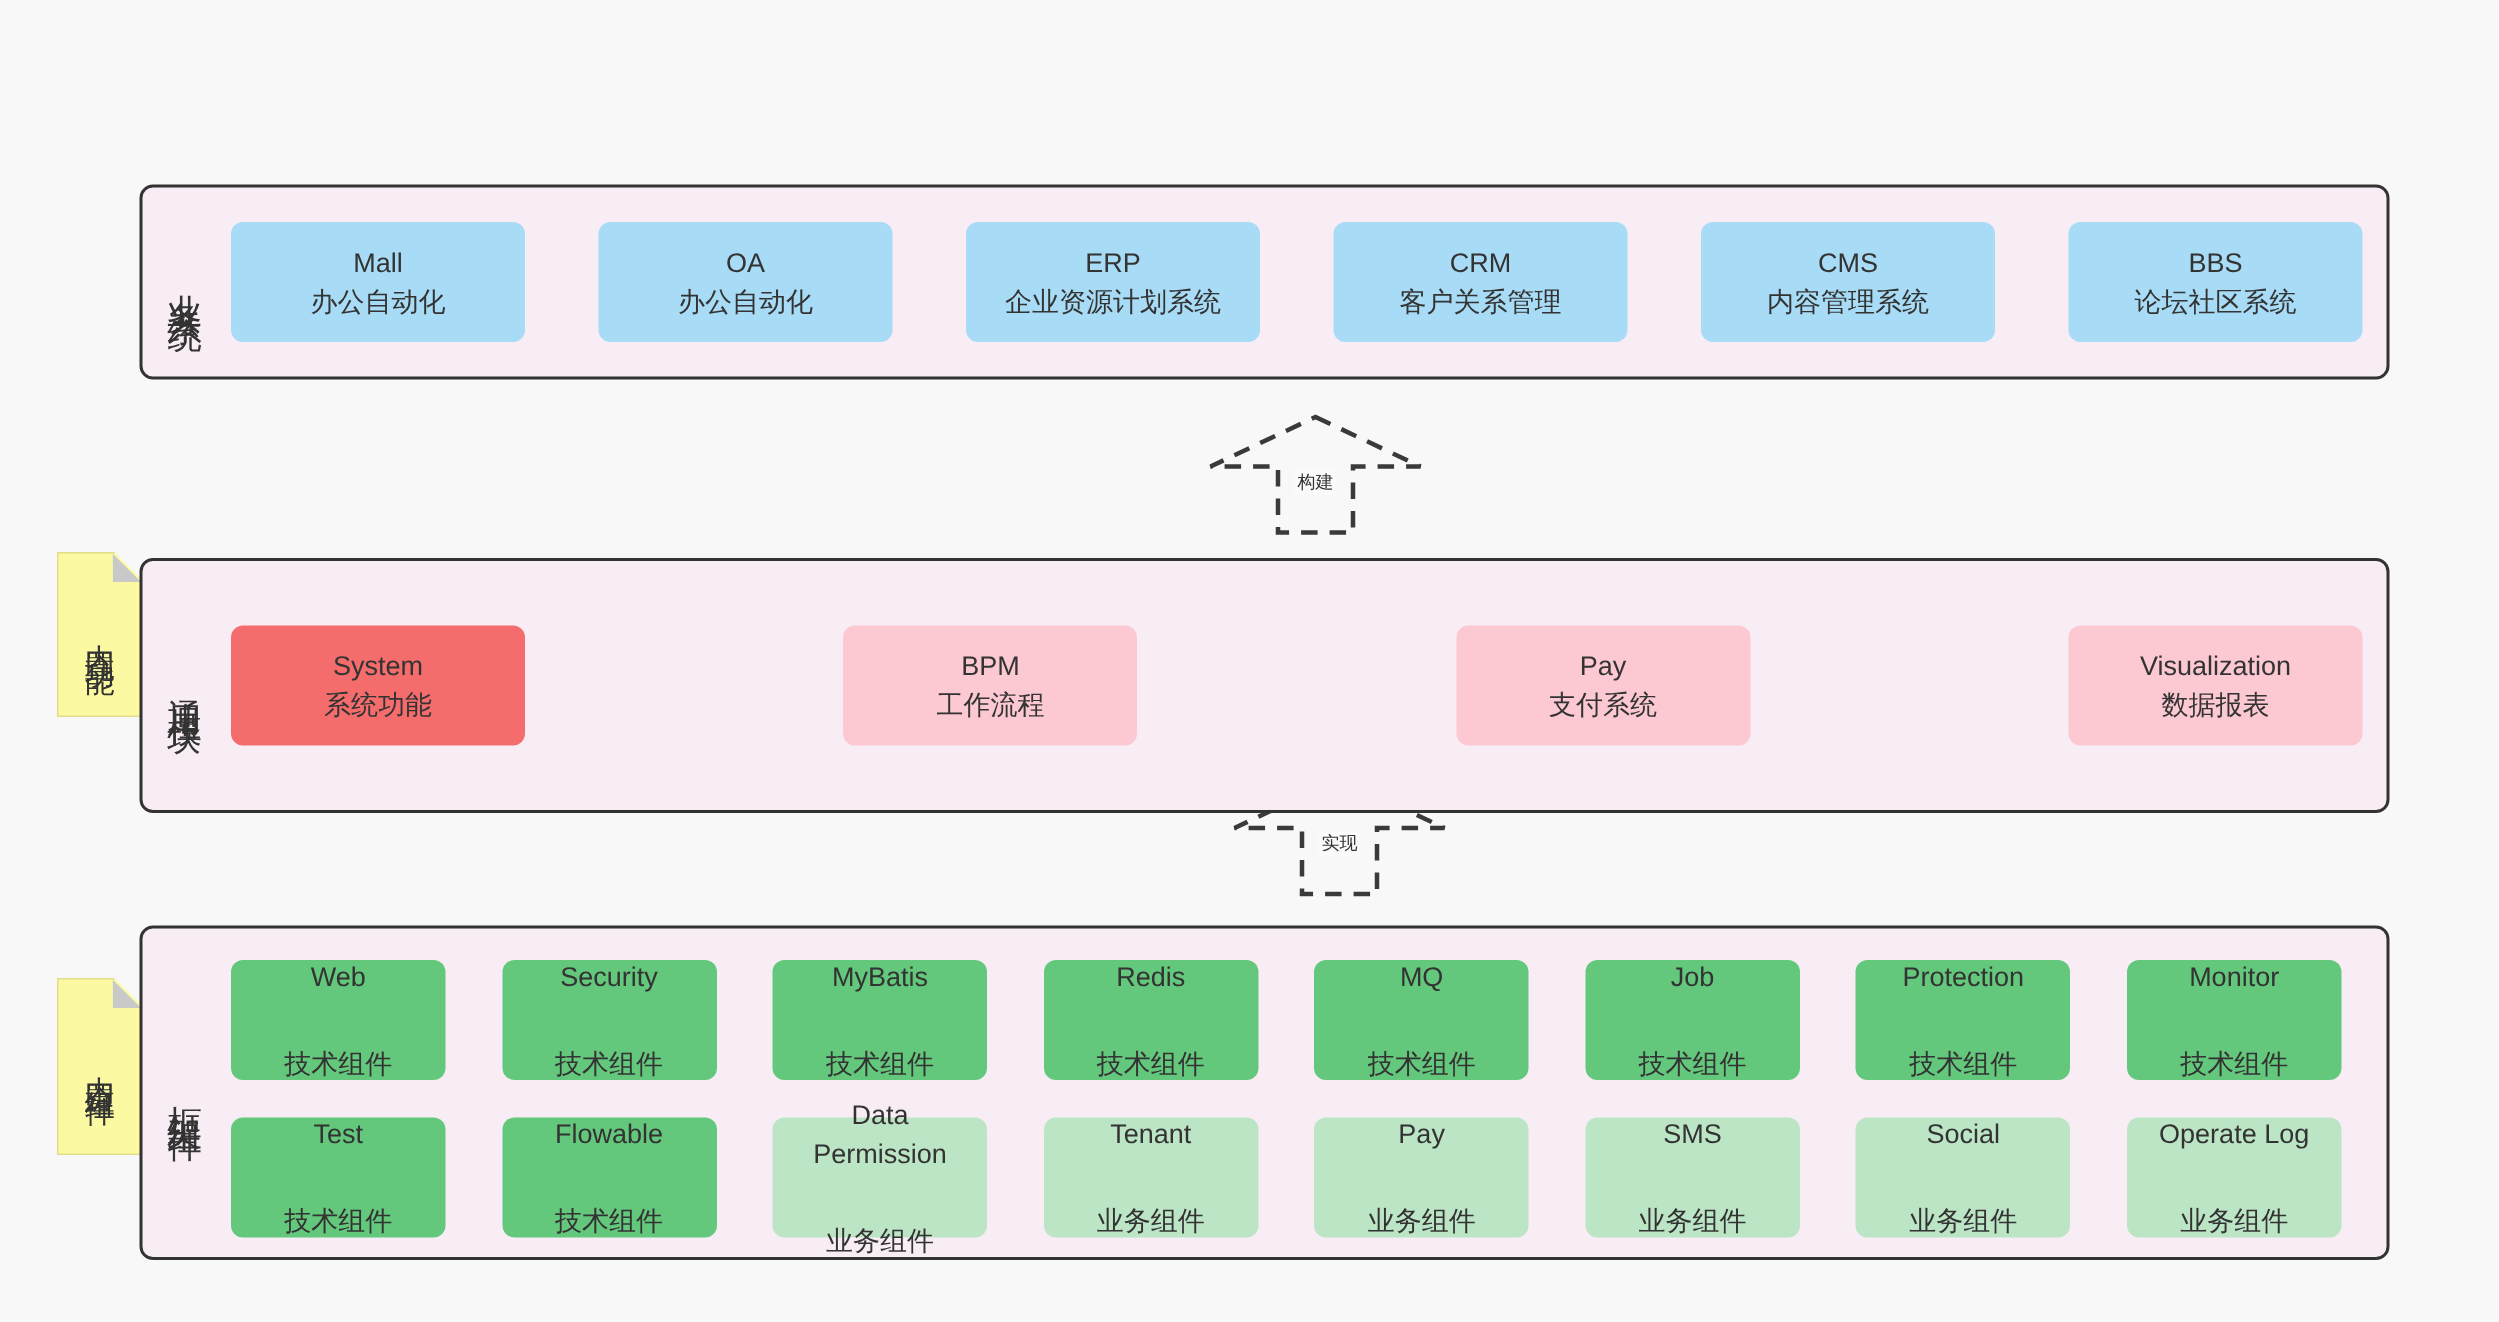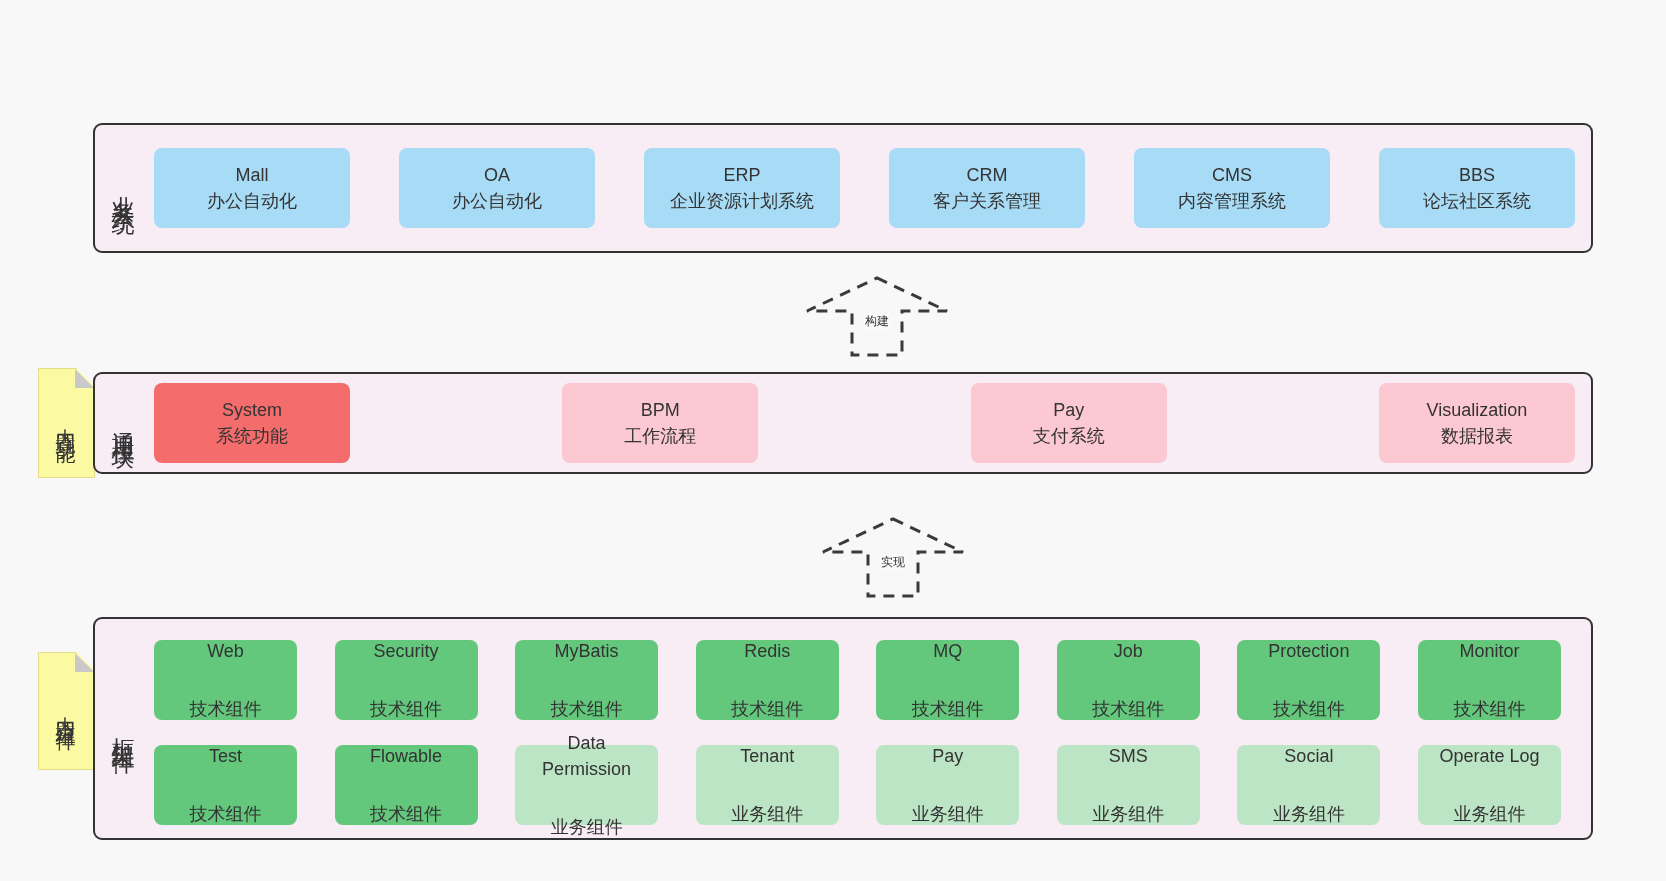--- a/index.html
+++ b/index.html
@@ -7,21 +7,21 @@
   .stage{
     position:relative;width:1666px;height:881px;background:#f8f8f8;overflow:hidden;
     font-family:"Liberation Sans","DejaVu Sans",sans-serif;color:#333;
   }
   .panel{
     position:absolute;left:93px;width:1500px;
     background:#f8ecf5;border:2px solid #333;border-radius:9px;
     box-sizing:border-box;z-index:1;
   }
   .panel-1{top:123px;height:130px;}
-  .panel-2{top:372px;height:102px;}
+  .panel-2{top:372px;height:170px;}
   .panel-3{top:617px;height:223px;}
   .panel-label{
     position:absolute;left:0;top:0;bottom:0;width:58px;
     display:flex;align-items:center;justify-content:center;
     writing-mode:vertical-rl;text-orientation:upright;
     font-size:23px;letter-spacing:5px;color:#333;
   }
   .rows{
     position:absolute;left:59px;right:16px;top:0;bottom:0;
     display:flex;flex-direction:column;justify-content:center;gap:25px;

